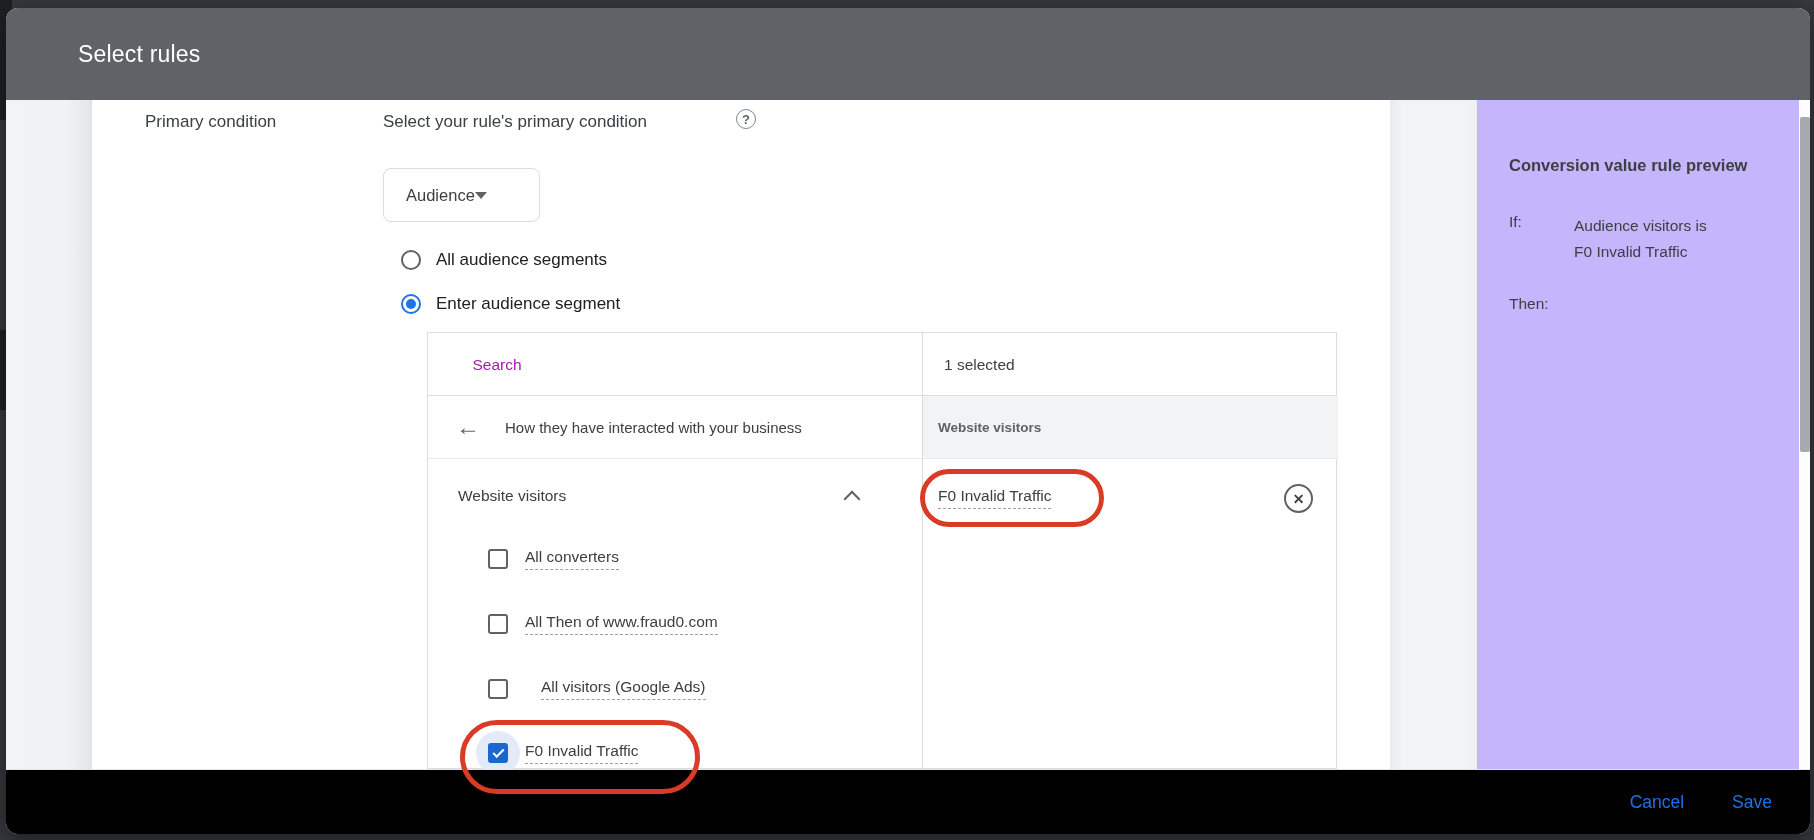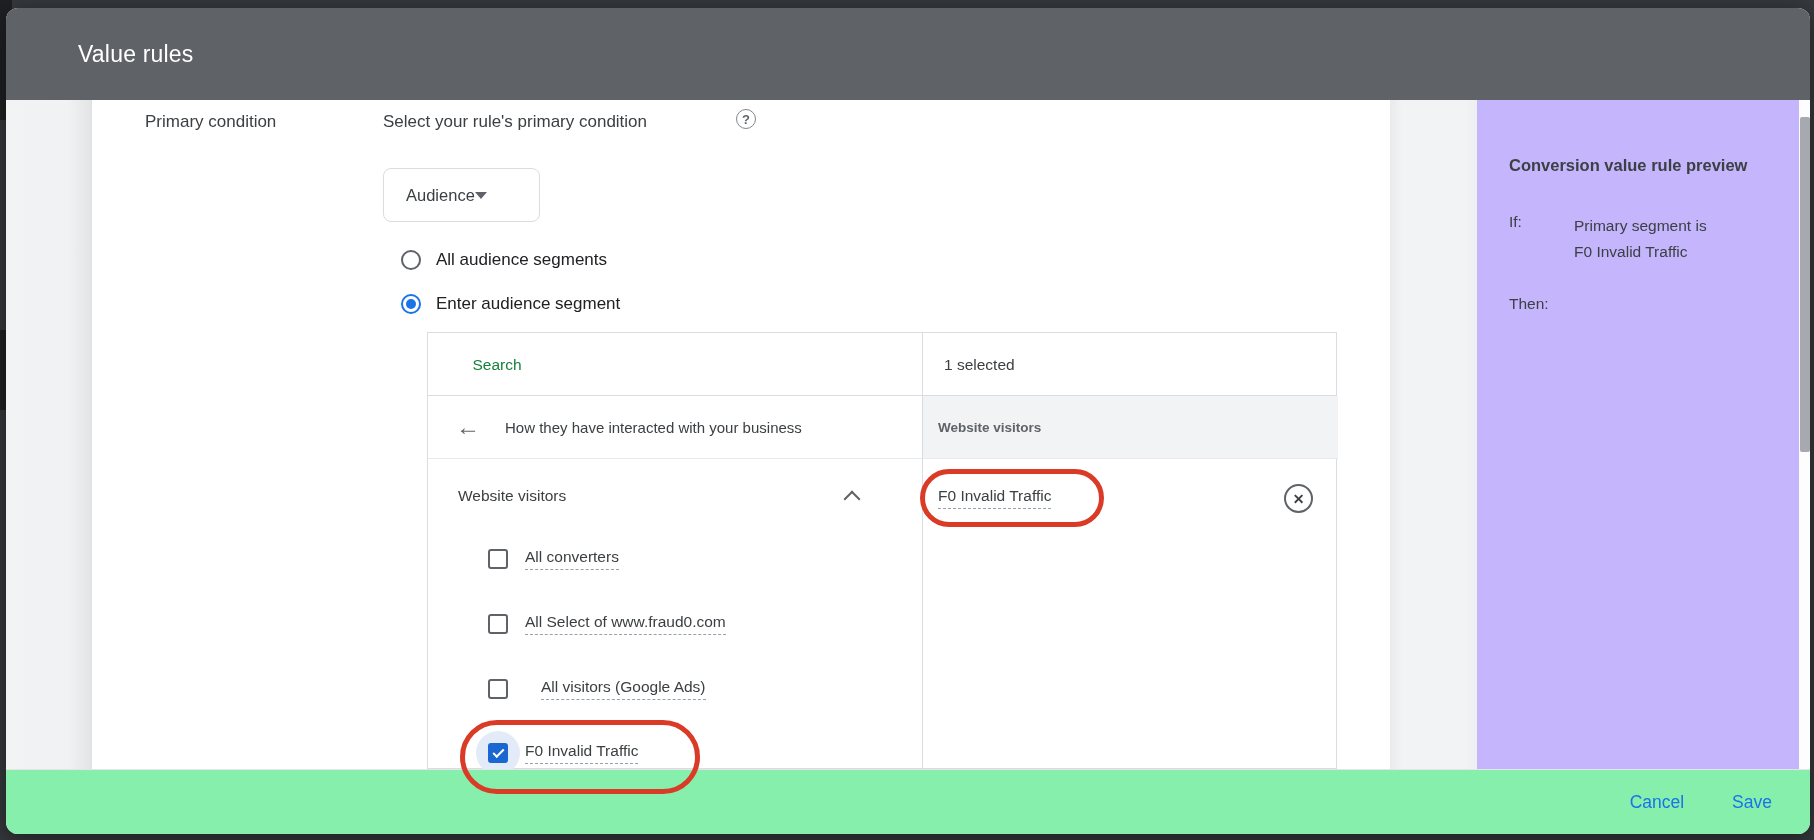--- a/index.html
+++ b/index.html
@@ -62,21 +62,21 @@
   .radio-row.selected .radio-outer { border-color:#1a73e8; }
   .radio-dot { width:10px; height:10px; border-radius:50%; background:transparent; }
   .radio-row.selected .radio-dot { background:#1a73e8; }
   .radio-label { font-size:17px; font-weight:500; color:#202124; }
 
   
   .panel { position:absolute; left:335px; top:232px; width:910px; height:437px; border:1px solid #dadce0; background:#fff; }
   .pane-divider { position:absolute; left:494px; top:0; bottom:0; width:1px; background:#dadce0; }
   .tabs-row { position:absolute; left:0; top:0; width:100%; height:63px; border-bottom:1px solid #dadce0; display:flex; }
   .tab { height:63px; display:flex; align-items:center; justify-content:center; font-size:15.5px; font-weight:500; cursor:pointer; position:relative; }
-  .tab.t-search { width:106px; margin-left:16px; color:#15803d; }
+  .tab.t-search { width:106px; margin-left:16px; color:#a21caf; }
   .tab.t-browse { width:134px; color:#202124; }
   .tab.active::after { content:""; position:absolute; left:0; right:0; bottom:0; height:4px; background:#1a73e8; border-radius:3px 3px 0 0; }
   .selected-count { position:absolute; left:516px; top:0; height:63px; display:flex; align-items:center; font-size:15.5px; color:#3c4043; }
 
   .subheader-left { position:absolute; left:0; top:63px; width:494px; height:63px; background:#fff; border-bottom:1px solid #e8eaed; display:flex; align-items:center; }
   .back-arrow { margin-left:28px; font-size:24px; color:#5f6368; line-height:1; cursor:pointer; }
   .breadcrumb-label { margin-left:25px; font-size:15px; color:#3c4043; }
   .subheader-right { position:absolute; left:495px; top:63px; width:415px; height:63px; background:#f1f3f4; border-bottom:1px solid #e8eaed; display:flex; align-items:center; }
   .right-header-label { margin-left:15px; font-size:13.5px; font-weight:600; color:#5f6368; }
 
@@ -112,35 +112,35 @@
   
   .sb-title { position:absolute; left:32px; top:56px; font-size:16.5px; font-weight:600; color:#3c4043; }
   .sb-if { position:absolute; left:32px; top:113px; display:flex; }
   .sb-if-label { width:65px; font-size:15.5px; color:#3c4043; }
   .sb-if-value { font-size:15.5px; color:#3c4043; line-height:26px; }
   .sb-then { position:absolute; left:32px; top:195px; font-size:15.5px; color:#3c4043; }
 
   
   .footer {
     position:absolute; left:0; top:761px; width:100%; height:65px;
-    background:#86efac; border-top:1px solid #e3e5e7;
+    background:#000000; border-top:1px solid #e3e5e7;
     display:flex; align-items:center; justify-content:flex-end; gap:48px; padding-right:38px;
   }
   .footer-btn { font-size:17.5px; font-weight:500; color:#1a73e8; cursor:pointer; background:none; border:none; font-family:inherit; }
 </style>
 </head>
 <body>
 
 <div class="bg-block b1"></div>
 <div class="bg-block b2"></div>
 
 <div class="dialog">
 
   <div class="dlg-header">
-    <span class="dlg-title">Value rules</span>
+    <span class="dlg-title">Select rules</span>
   </div>
 
   <div class="left-strip"></div>
   <div class="gap-strip"></div>
 
   <div class="main-card">
 
     <div class="row-label">Primary condition</div>
     <div class="section-heading">Select your rule's primary condition</div>
     <div class="help-icon">
@@ -189,21 +189,21 @@
       <div class="item i0">
         <span class="cb-wrap">
             <span class="checkbox"></span>
           </span>
         <span class="item-label">All converters</span>
       </div>
       <div class="item i1">
         <span class="cb-wrap">
             <span class="checkbox"></span>
           </span>
-        <span class="item-label">All Select of www.fraud0.com</span>
+        <span class="item-label">All Then of www.fraud0.com</span>
       </div>
       <div class="item i2">
         <span class="cb-wrap">
             <span class="checkbox"></span>
           </span>
         <span class="item-label">All visitors (Google Ads)</span>
       </div>
       <div class="item i3 checked">
         <span class="cb-wrap">
             <span class="ripple"></span>
@@ -221,21 +221,21 @@
         <span>✕</span>
       </div>
     </div>
   </div>
 
   <div class="sidebar">
     <div class="sb-title">Conversion value rule preview</div>
     <div class="sb-if">
       <span class="sb-if-label">If:</span>
       <span class="sb-if-value">
-        <span>Primary segment is</span><br>
+        <span>Audience visitors is</span><br>
         <span>F0 Invalid Traffic</span>
       </span>
     </div>
     <div class="sb-then">Then:</div>
   </div>
 
   <div class="scroll-track">
     <div class="scroll-thumb"></div>
   </div>
 

